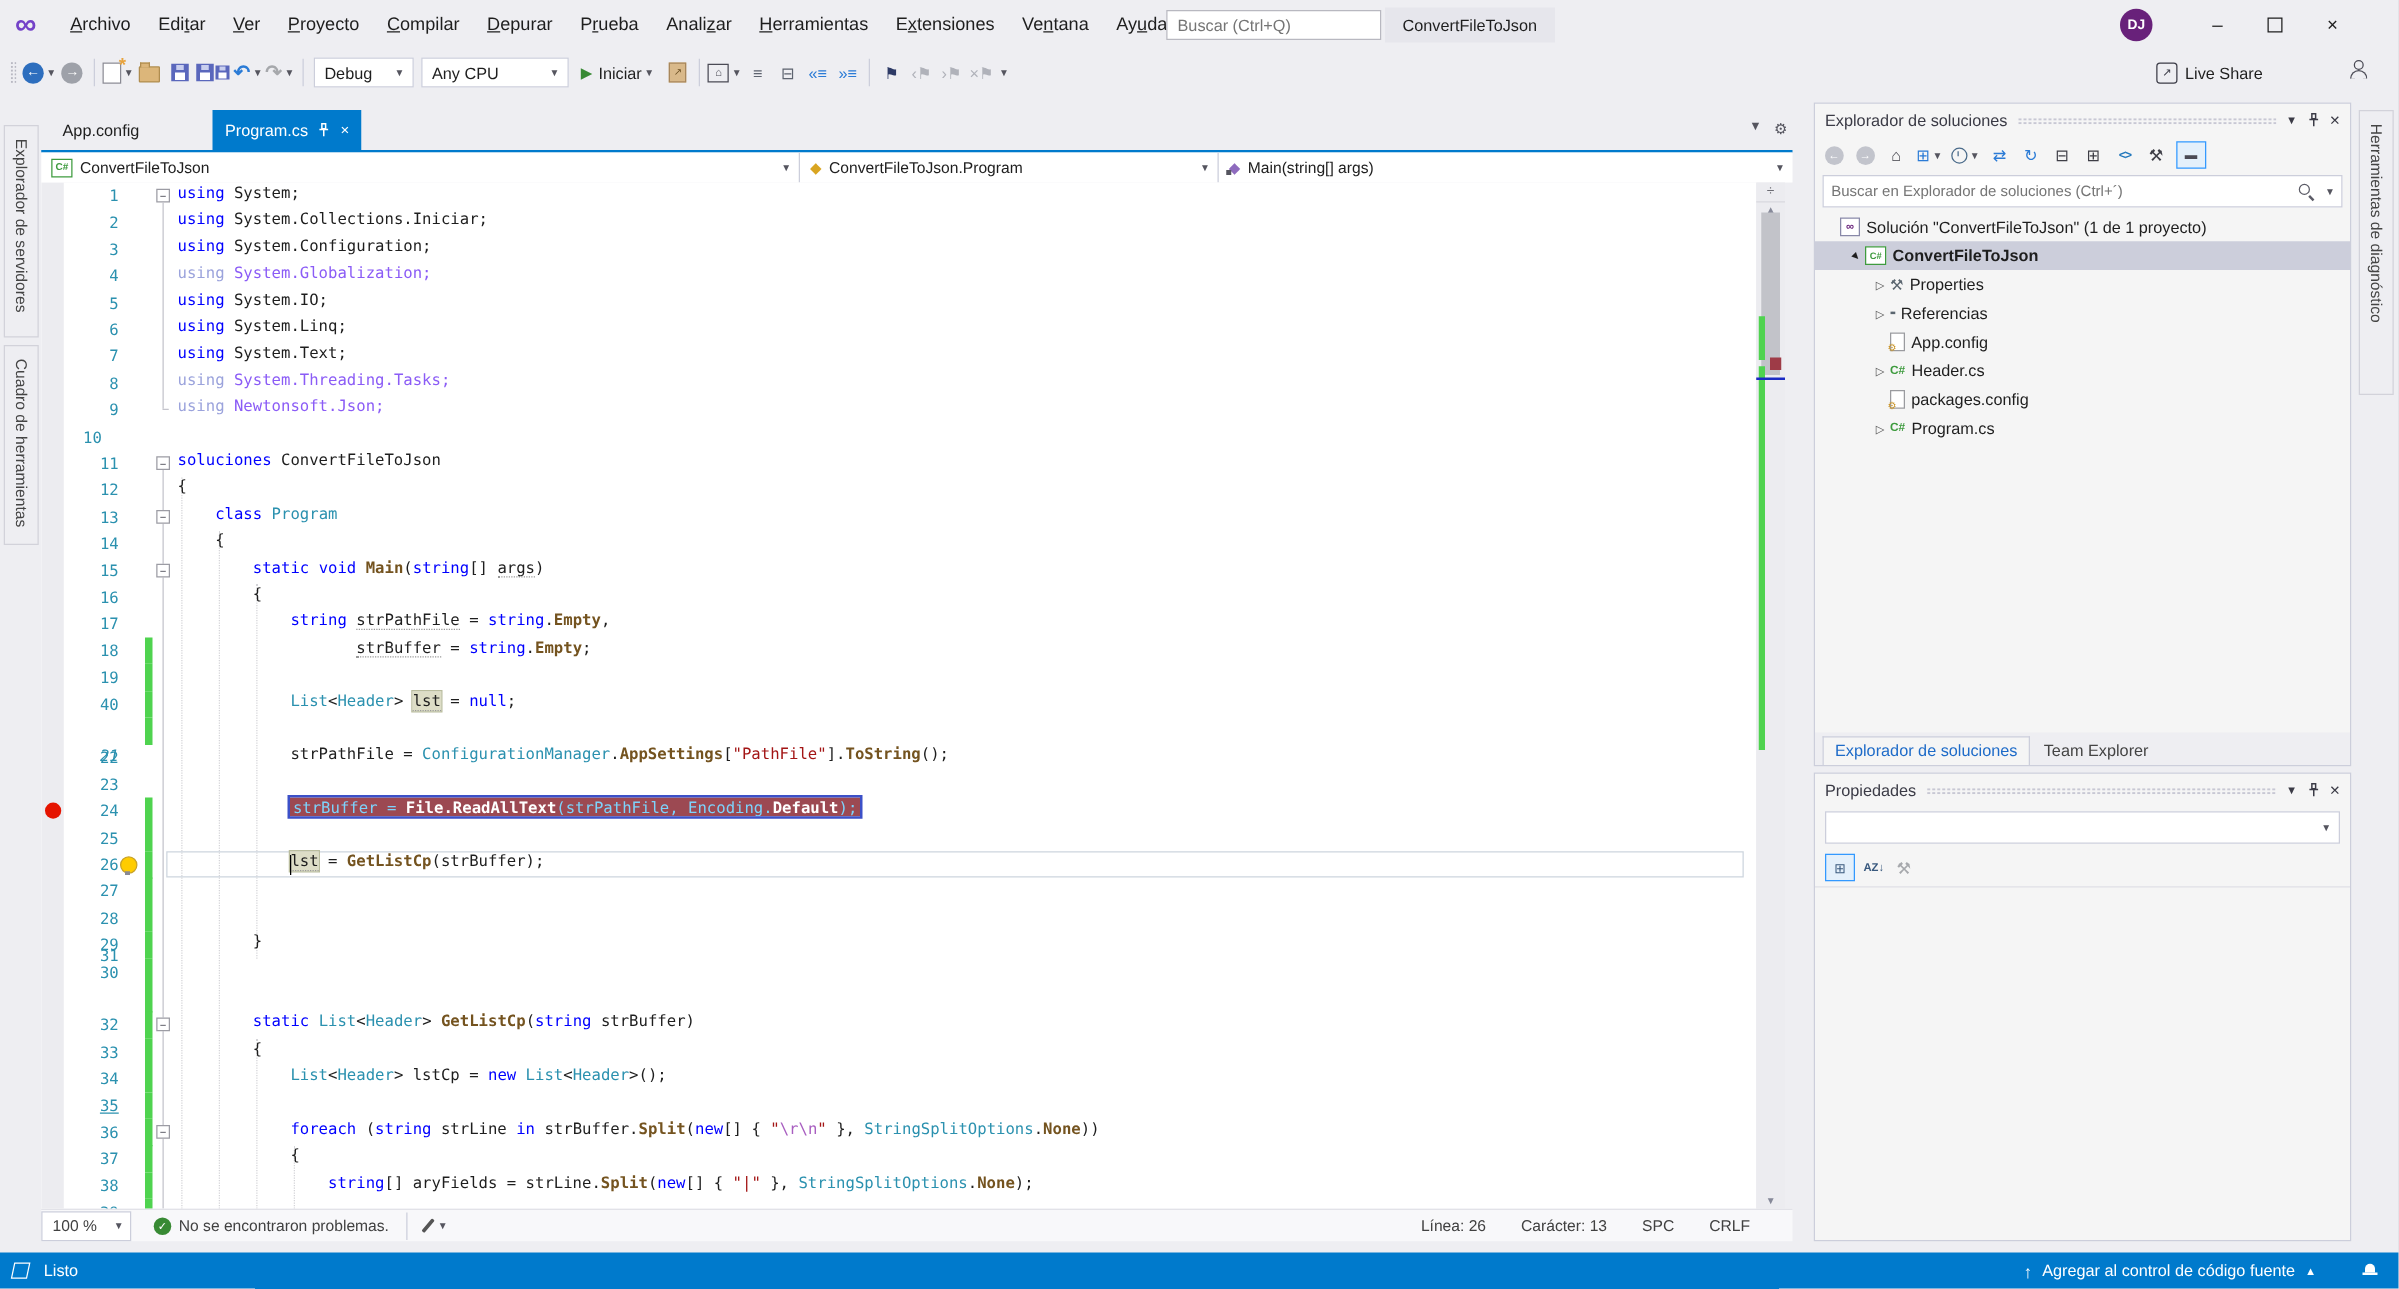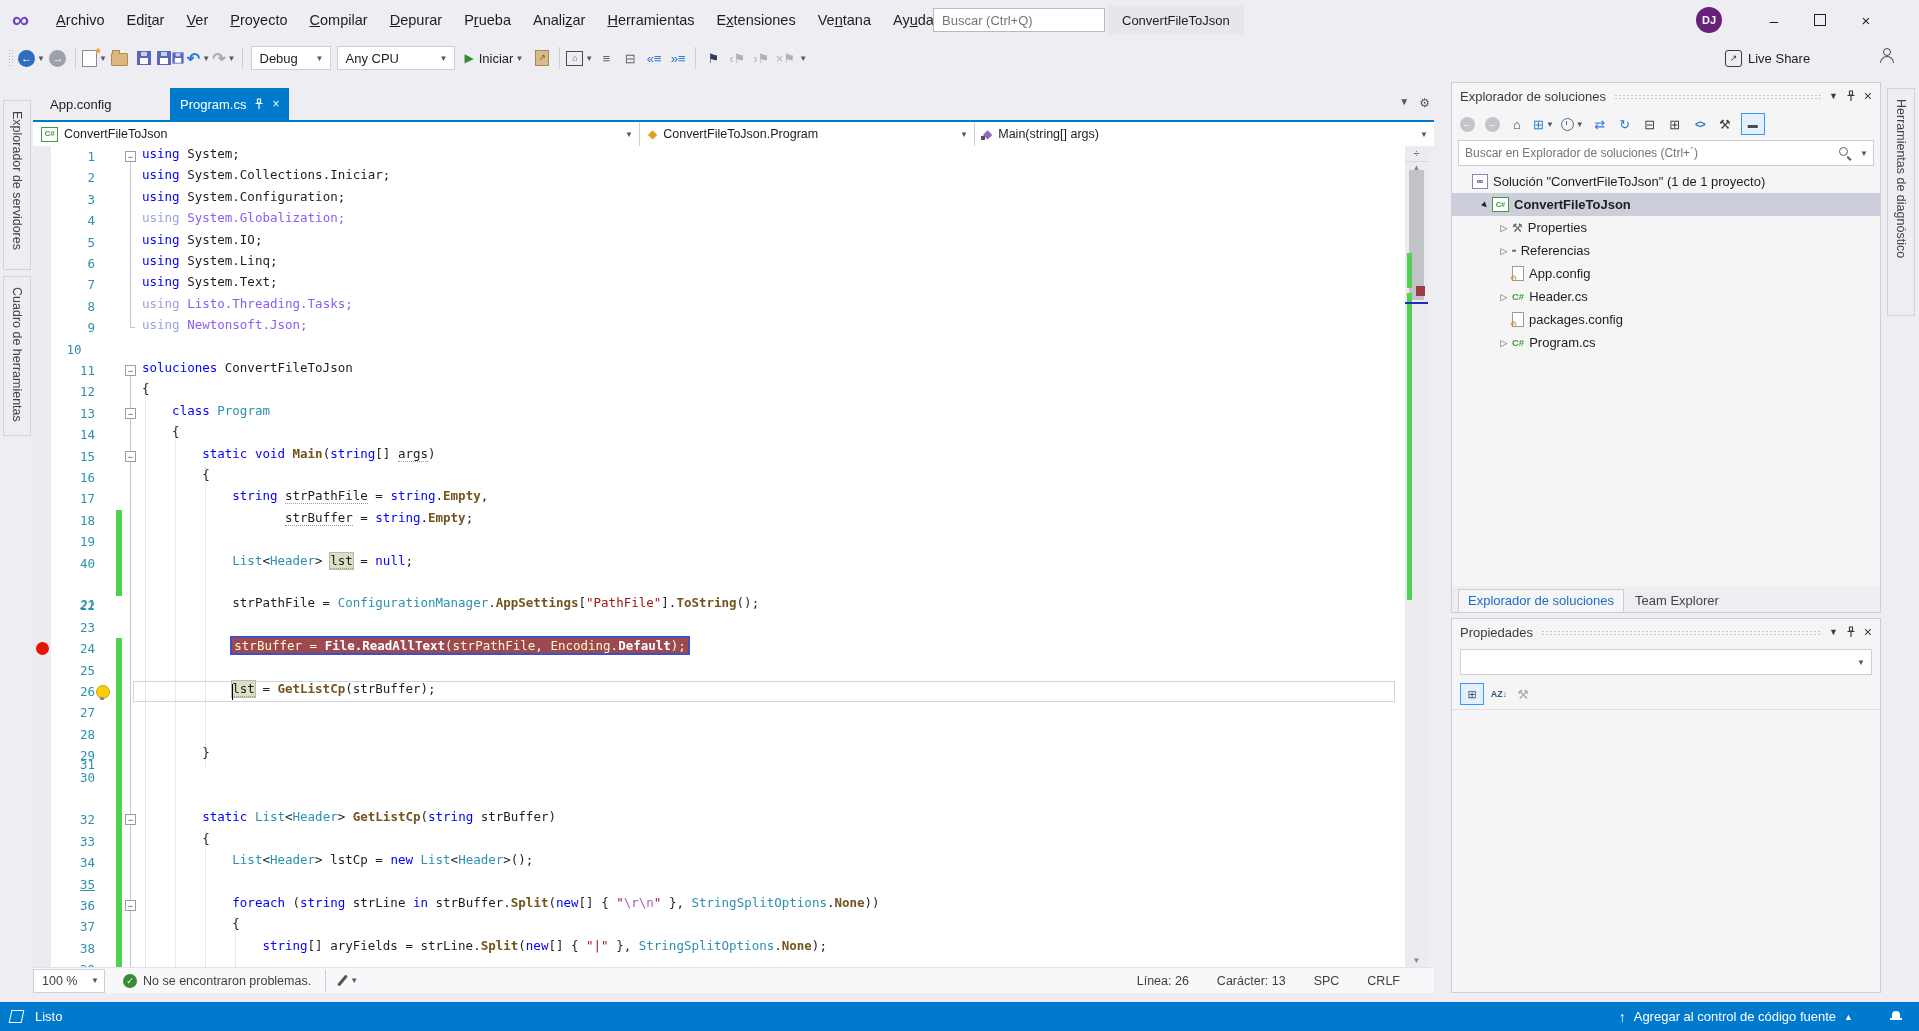--- a/index.html
+++ b/index.html
@@ -81,21 +81,21 @@
   .curline{position:absolute;left:100px;width:1262px;height:21px;border:1px solid #CDD5DE;box-sizing:border-box;z-index:1;}
   .bpdot{position:absolute;left:3px;width:13px;height:13px;border-radius:50%;background:#E51400;z-index:4;}
   .bulb{position:absolute;left:63px;width:12px;height:12px;background:#FFCC00;border:1px solid #C9A227;border-radius:50%;z-index:4;}
   .bulb::after{content:"";position:absolute;left:3px;top:11px;width:4px;height:3px;background:#8A8A94;}
   .caret{position:absolute;width:1px;height:16px;background:#000;z-index:5;}
   .pl{color:#1E1E1E}.kw{color:#0000FF}.ty{color:#2B91AF}.m{color:#74531F;font-weight:bold}
   .st{color:#A31515}.esc{color:#A85EC0}.fkw{color:#9BA3DC}.fpl{color:#8b5cf6}
   .dot{border-bottom:1px dotted #9A9A9A}
   .sym{background:#DDDDC6;outline:1px solid #B9BC9D;border-bottom:1px dotted #9A9A9A}
   .bpbox{background:#9C4952;outline:2px solid #3C50C8;padding:0 2px;}
-  .bpl{color:#fef9c3}.bpb{color:#FFFFFF;font-weight:bold}
+  .bpl{color:#7dd3fc}.bpb{color:#FFFFFF;font-weight:bold}
   
   .vscroll{position:absolute;left:1405px;top:146px;width:23px;height:821px;background:#ECECF0;}
   .split{position:absolute;left:0;top:0;width:23px;height:15px;text-align:center;font-size:11px;color:#6B6B73;border-bottom:1px solid #D8D8DE;line-height:14px;}
   .sarrow{position:absolute;left:0;width:23px;text-align:center;font-size:8px;color:#868999;}
   .thumb{position:absolute;left:4px;width:15px;background:#C2C3C9;}
   .smark-chg{position:absolute;left:2px;width:5px;background:#4FD34F;z-index:2;}
   .smark-bp{position:absolute;left:11px;width:9px;background:#9E3B47;z-index:2;}
   .smark-caret{position:absolute;left:0;width:23px;height:2px;background:#1B2AC4;z-index:3;}
   
   .ebar{position:absolute;left:33px;top:967px;width:1401px;height:26px;background:#F8F8FA;border-top:1px solid #E2E2E8;display:flex;align-items:center;font-size:12.5px;color:#414141;box-sizing:border-box;}
@@ -340,21 +340,21 @@
         <div class="ct" style="top: 42.8px;"><span class="kw">using</span><span class="pl"> System.Configuration;</span></div>
         <div class="ln" style="top: 64.2px;">4</div>
         <div class="ct" style="top: 64.2px;"><span class="fkw">using</span><span class="fpl"> System.Globalization;</span></div>
         <div class="ln" style="top: 85.6px;">5</div>
         <div class="ct" style="top: 85.6px;"><span class="kw">using</span><span class="pl"> System.IO;</span></div>
         <div class="ln" style="top: 107px;">6</div>
         <div class="ct" style="top: 107px;"><span class="kw">using</span><span class="pl"> System.Linq;</span></div>
         <div class="ln" style="top: 128.4px;">7</div>
         <div class="ct" style="top: 128.4px;"><span class="kw">using</span><span class="pl"> System.Text;</span></div>
         <div class="ln" style="top: 149.8px;">8</div>
-        <div class="ct" style="top: 149.8px;"><span class="fkw">using</span><span class="fpl"> Listo.Threading.Tasks;</span></div>
+        <div class="ct" style="top: 149.8px;"><span class="fkw">using</span><span class="fpl"> System.Threading.Tasks;</span></div>
         <div class="ln" style="top: 171.2px;">9</div>
         <div class="ct" style="top: 171.2px;"><span class="fkw">using</span><span class="fpl"> Newtonsoft.Json;</span></div>
         <div class="ln" style="top: 192.6px; text-align: center;">10</div>
         <div class="ct" style="top: 192.6px;"></div>
         <div class="ln" style="top: 214px;">11</div>
         <div class="fold" style="top: 219px;">−</div>
         <div class="ct" style="top: 214px;"><span class="kw">soluciones</span><span class="pl"> ConvertFileToJson</span></div>
         <div class="ln" style="top: 235.4px;">12</div>
         <div class="ct" style="top: 235.4px;"><span class="pl">{</span></div>
         <div class="ln" style="top: 256.8px;">13</div>

